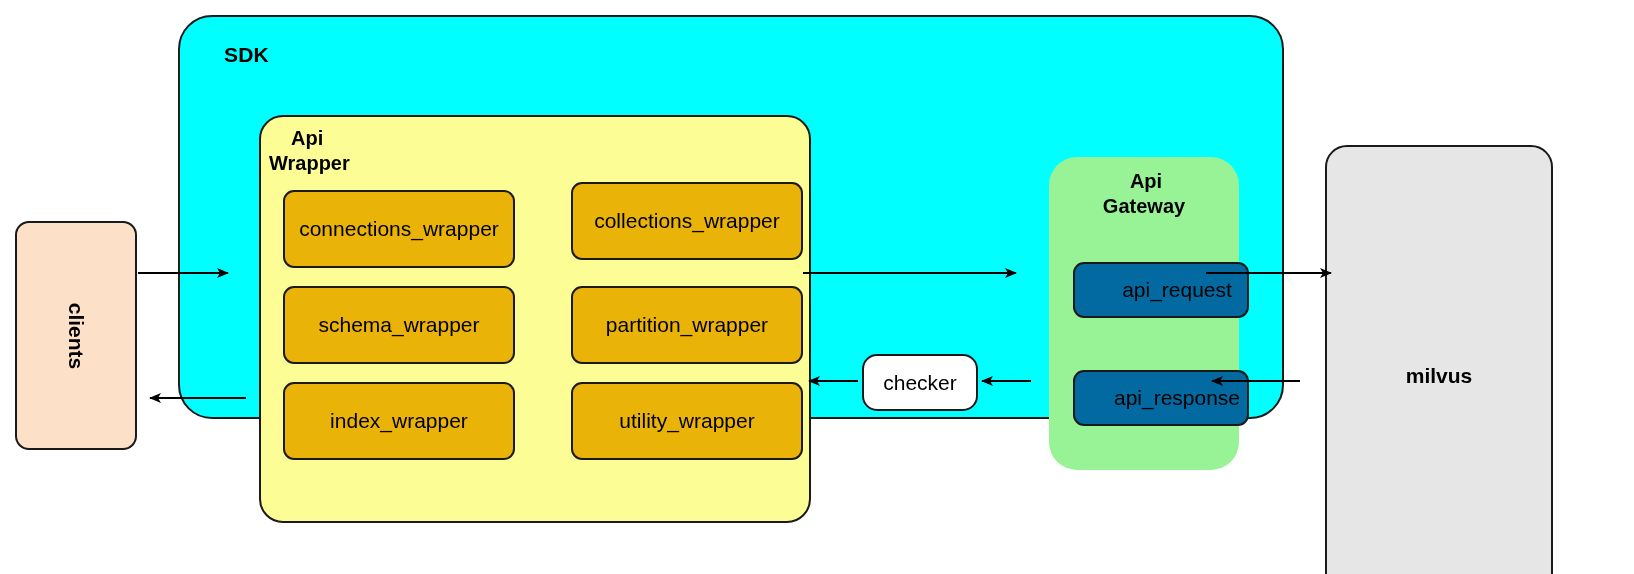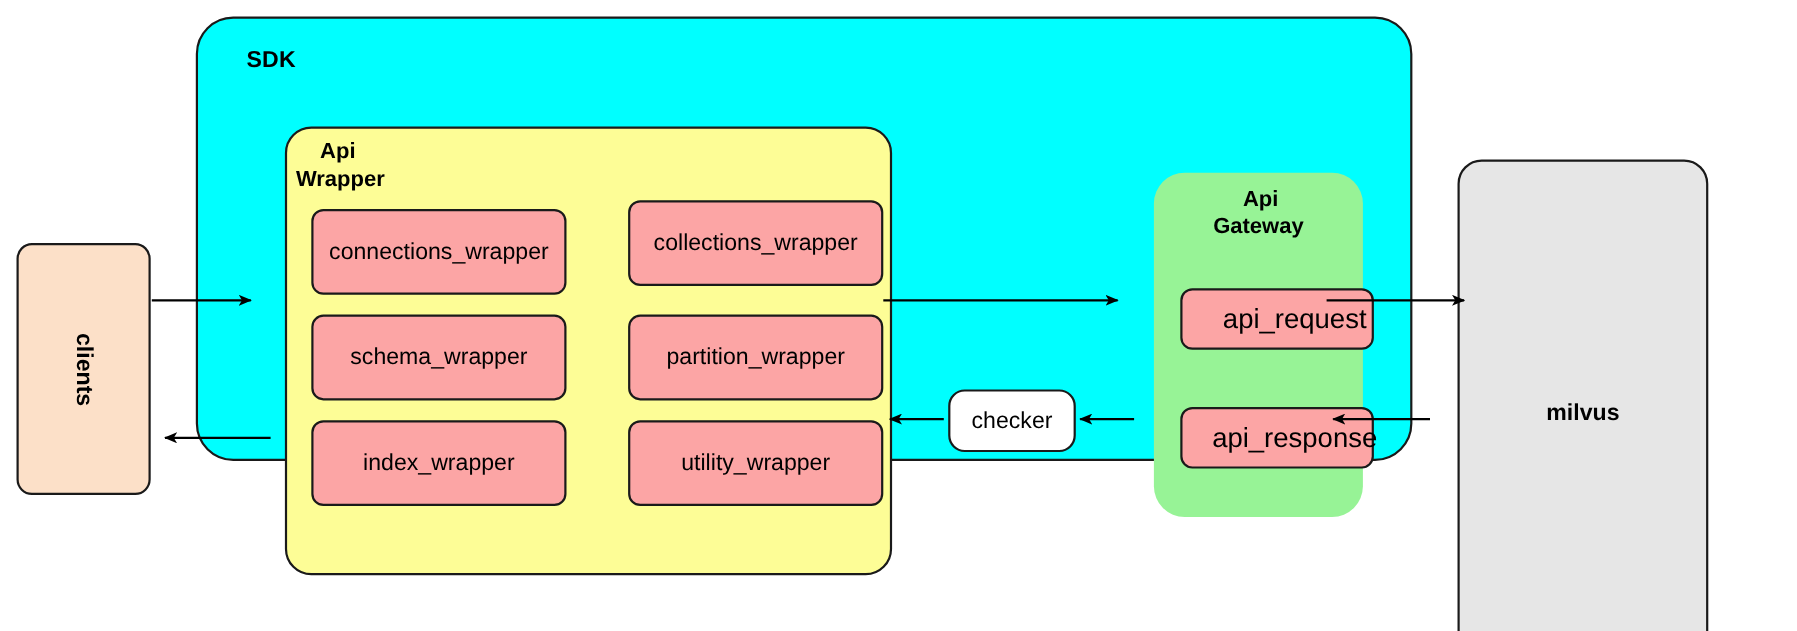--- a/index.html
+++ b/index.html
@@ -76,21 +76,21 @@
   }
   .apiwrapper-label .l1 { padding-left: 22px; display: block; }
   .apiwrapper-label .l2 { display: block; }
 
   
   .wrapper-box {
     position: absolute;
     box-sizing: border-box;
     width: 232px;
     height: 78px;
-    background: #fca5a5;
+    background: #eab308;
     border: 2px solid #1a1a1a;
     border-radius: 11px;
     display: flex;
     align-items: center;
     justify-content: center;
     font-size: 21px;
     color: #000000;
     white-space: nowrap;
   }
 
@@ -117,27 +117,27 @@
   }
   .gateway-label .l1 { display: block; padding-left: 4px; }
   .gateway-label .l2 { display: block; }
 
   .gateway-box {
     position: absolute;
     box-sizing: border-box;
     left: 24px;
     width: 176px;
     height: 56px;
-    background: #fca5a5;
+    background: #0369a1;
     border: 2px solid #1a1a1a;
     border-radius: 11px;
     display: flex;
     align-items: center;
     justify-content: center;
-    font-size: 25px;
+    font-size: 21px;
     color: #000000;
     white-space: nowrap;
     padding-left: 32px;
   }
   .gw-request { top: 105px; }
   .gw-response { top: 213px; }
 
   
   .checker-box {
     position: absolute;

